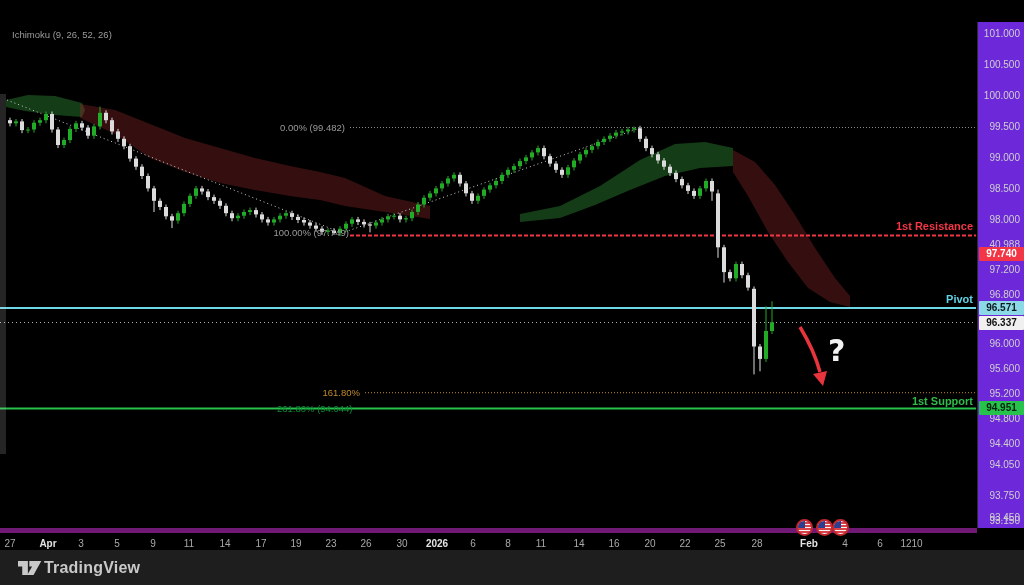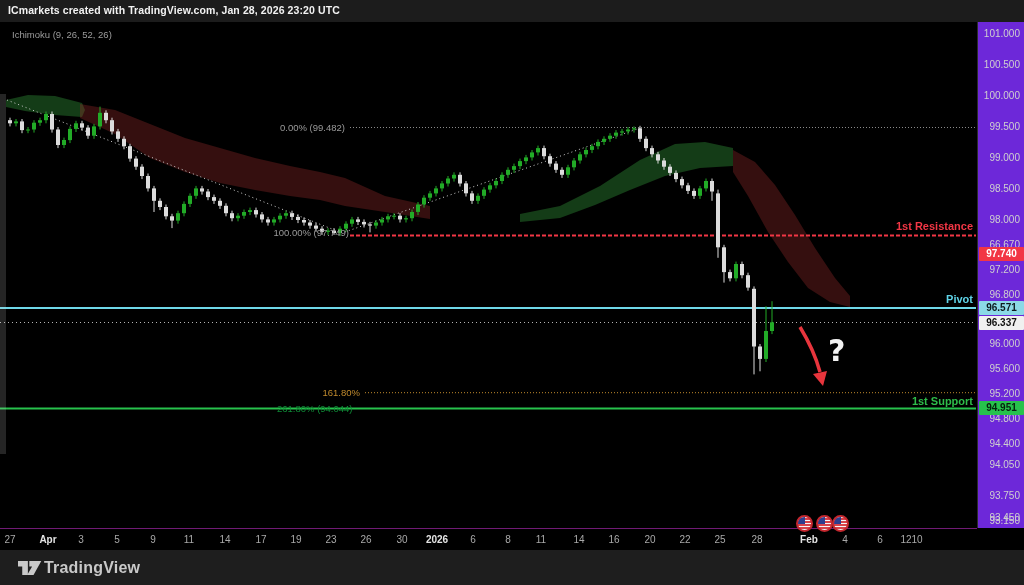--- a/index.html
+++ b/index.html
@@ -10,37 +10,34 @@
   .pane{position:absolute;left:0;top:22px;width:977px;height:506px;background:#000;}
   #chart-svg{position:absolute;left:0;top:0;}
   .ind-label{position:absolute;left:12px;top:7px;font-size:9.5px;color:#9c9c9c;}
   .edge-strip{position:absolute;left:0;top:72px;width:6px;height:360px;background:rgba(205,205,205,.18);}
   .ovl{position:absolute;white-space:nowrap;}
   .qmark{font-weight:bold;color:#f2f2f2;font-size:30px;font-family:"DejaVu Sans",sans-serif;}
   .price-axis{position:absolute;left:977px;top:22px;width:47px;height:506px;background:#6d28d9;border-left:1px solid #2c2c2c;}
   .pa-label{position:absolute;right:5px;transform:translateY(-50%);font-size:10px;color:#cfcfcf;}
   .pa-badge{position:absolute;left:1px;right:1px;transform:translateY(-50%);font-size:10px;font-weight:bold;
             text-align:center;padding:1px 0 2px 0;border-radius:1px;}
-  .time-axis{position:absolute;left:0;top:528px;width:977px;height:22px;background:#000;border-top:1px solid #701a75;}
+  .time-axis{position:absolute;left:0;top:528px;width:977px;height:22px;background:#000;border-top:5px solid #701a75;}
   .ta-label{position:absolute;top:5px;transform:translateX(-50%);font-size:10px;color:#a9a9a9;}
   .ta-label.strong{color:#e3e3e3;font-weight:bold;}
   .flag{position:absolute;width:13px;height:13px;border-radius:50%;border:2px solid #c3272e;overflow:hidden;
         background:repeating-linear-gradient(180deg,#f5f5f5 0 1.5px,#d8434a 1.5px 3px);}
   .flag::after{content:"";position:absolute;left:0;top:0;width:55%;height:50%;background:#2c3e8f;}
   .bottombar{position:absolute;left:0;top:550px;width:1024px;height:35px;background:#1e1e1e;}
   .brand{position:absolute;left:44px;top:9px;font-size:16px;font-weight:bold;color:#c9c9c9;letter-spacing:.2px;}
   .tv-logo{position:absolute;left:18px;top:9px;}
 </style>
 </head>
 <body>
 
 <div id="root">
-  <div class="topbar">
-    <span>ICmarkets created with TradingView.com, Jan 28, 2026 23:20 UTC</span>
-  </div>
 
   <div class="pane">
     <svg id="chart-svg" width="977" height="506" viewBox="0 22 977 506">
         <g>
           <polygon points="6,100 28,95 55,96 82,103 85,110 82,117 55,115 25,111 6,107" fill="rgba(40,120,45,0.50)"></polygon>
           <polygon points="80,104 115,110 150,124 185,138 220,148 255,158 290,166 320,172 345,178 385,196 430,206 430,219 385,212 345,206 320,200 290,196 255,190 220,183 185,172 150,158 115,134 80,118" fill="rgba(160,45,45,0.33)"></polygon>
           <polygon points="520,214 560,206 600,186 640,160 675,144 705,142 733,148 733,166 700,168 665,176 630,190 595,205 560,218 520,222" fill="rgba(40,120,45,0.50)"></polygon>
           <polygon points="733,150 755,162 775,185 795,215 815,248 835,278 850,296 850,307 830,302 808,288 788,262 768,232 748,196 733,172" fill="rgba(160,45,45,0.33)"></polygon>
         </g>
         <g>
@@ -333,21 +330,21 @@
   </div>
 
   <div class="price-axis" id="price-axis">
       <div class="pa-label" style="top: 11px;">101.000</div>
       <div class="pa-label" style="top: 42px;">100.500</div>
       <div class="pa-label" style="top: 73px;">100.000</div>
       <div class="pa-label" style="top: 104px;">99.500</div>
       <div class="pa-label" style="top: 135px;">99.000</div>
       <div class="pa-label" style="top: 166px;">98.500</div>
       <div class="pa-label" style="top: 197px;">98.000</div>
-      <div class="pa-label" style="top: 222px;">66.670</div>
+      <div class="pa-label" style="top: 222px;">40.988</div>
       <div class="pa-label" style="top: 247px;">97.200</div>
       <div class="pa-label" style="top: 272px;">96.800</div>
       <div class="pa-label" style="top: 321px;">96.000</div>
       <div class="pa-label" style="top: 346px;">95.600</div>
       <div class="pa-label" style="top: 371px;">95.200</div>
       <div class="pa-label" style="top: 396px;">94.800</div>
       <div class="pa-label" style="top: 421px;">94.400</div>
       <div class="pa-label" style="top: 442px;">94.050</div>
       <div class="pa-label" style="top: 473px;">93.750</div>
       <div class="pa-label" style="top: 495px;">93.450</div>

